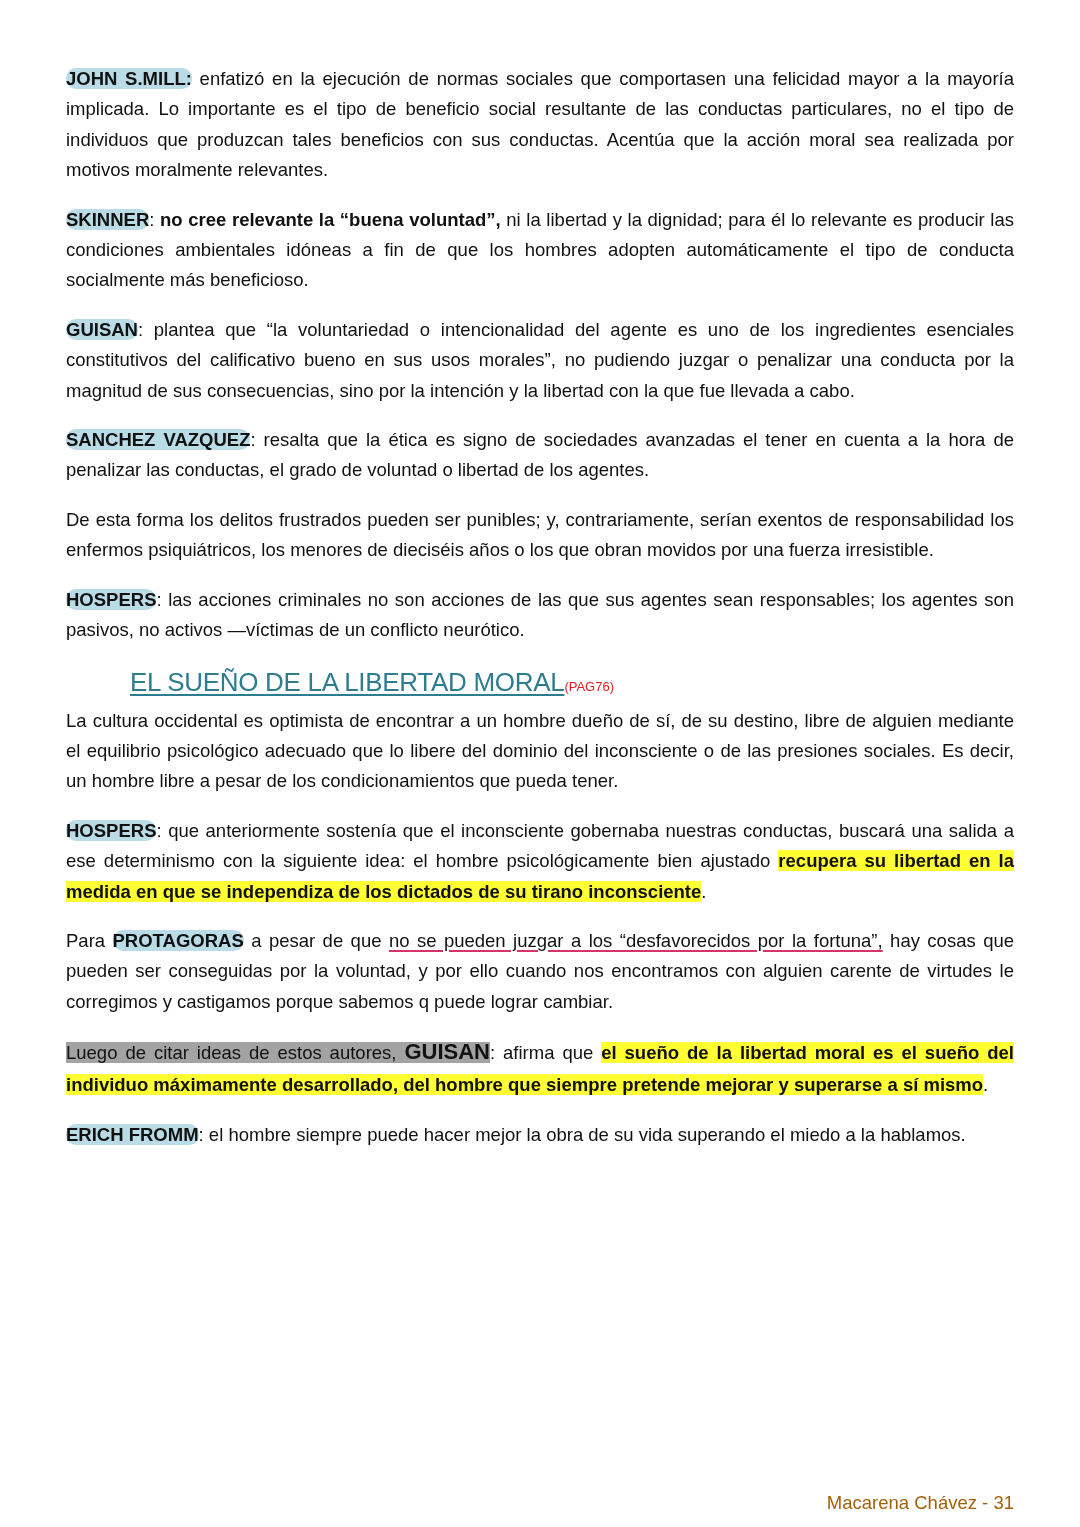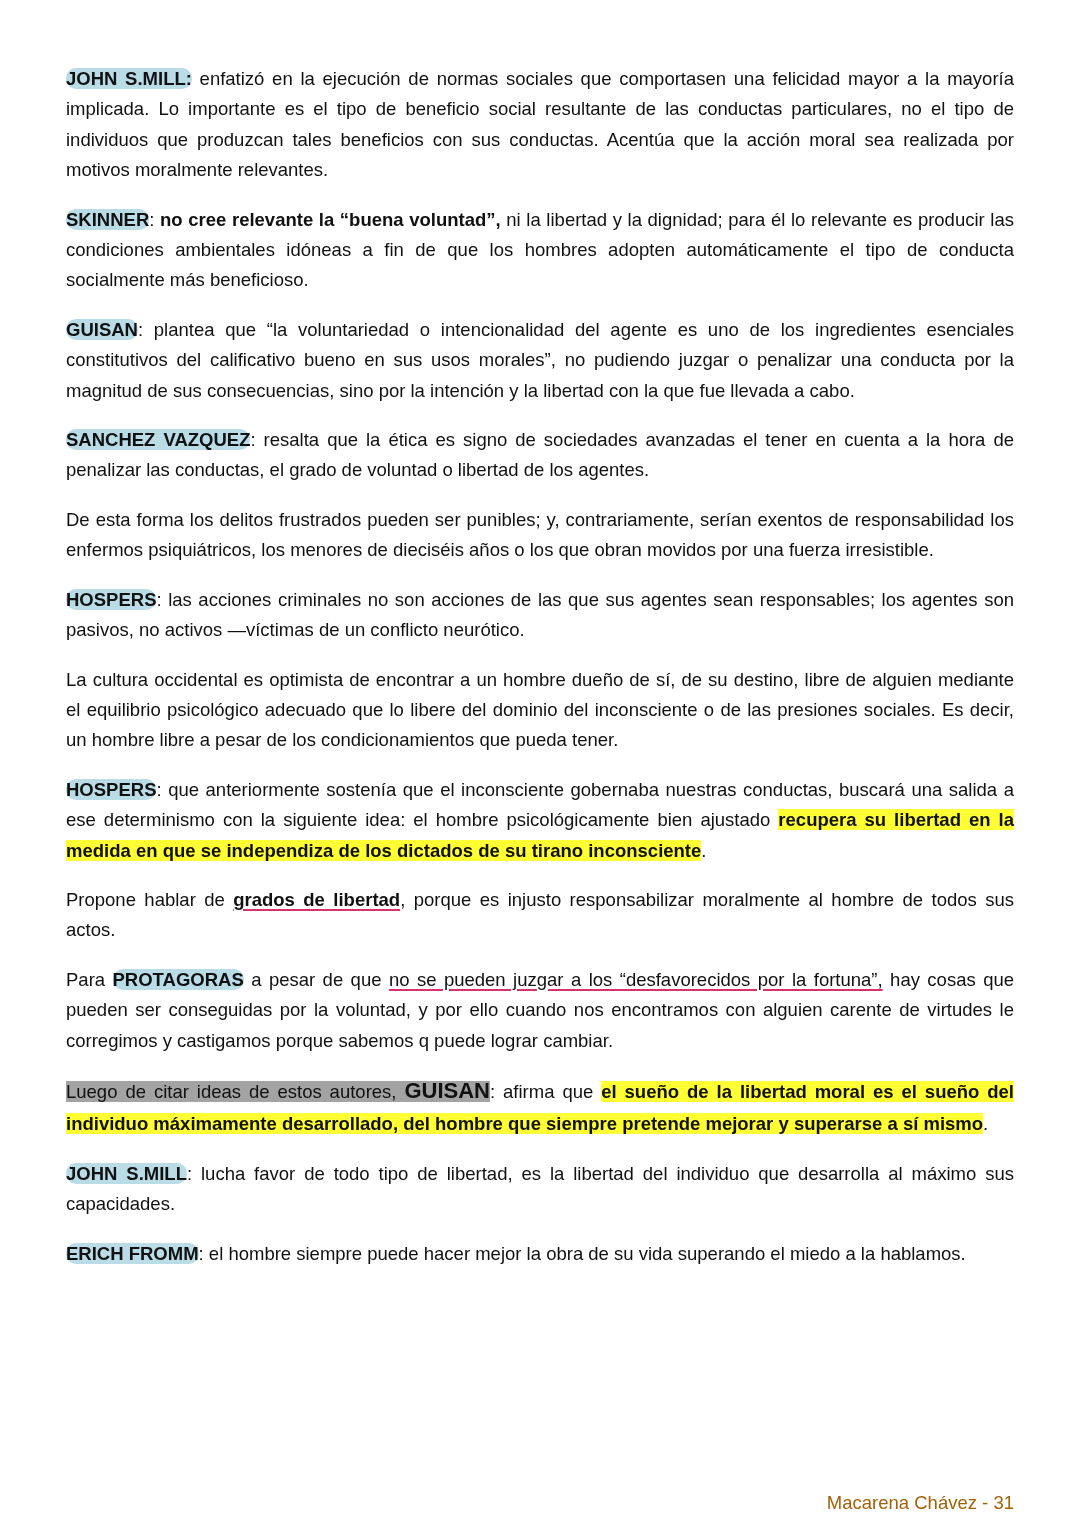--- a/index.html
+++ b/index.html
@@ -39,42 +39,39 @@
     <span class="name">SANCHEZ VAZQUEZ</span><span>: resalta que la ética es signo de sociedades avanzadas el tener en cuenta a la hora de penalizar las conductas, el grado de voluntad o libertad de los agentes.</span>
   </p>
 
   <p>De esta forma los delitos frustrados pueden ser punibles; y, contrariamente, serían exentos de responsabilidad  los enfermos psiquiátricos, los menores de dieciséis años o los que obran movidos por una fuerza irresistible.</p>
 
   <p>
     <span class="name">HOSPERS</span><span>: las acciones criminales no son acciones de las que sus agentes sean responsables; los agentes son pasivos, no activos —víctimas de un conflicto neurótico.</span>
   </p>
 
 
+  <div class="heading">
+    <span>EL SUEÑO DE LA LIBERTAD MORAL</span><span class="ref">(PAG76)</span>
+  </div>
 
   <p>La cultura occidental es optimista de encontrar a un hombre dueño de sí, de su destino, libre de alguien mediante el equilibrio psicológico adecuado que lo libere del dominio del inconsciente o de las presiones sociales. Es decir, un hombre libre a pesar de los condicionamientos que pueda tener.</p>
 
   <p>
     <span class="name">HOSPERS</span><span>: que anteriormente sostenía que el inconsciente gobernaba nuestras conductas,  buscará una salida a ese determinismo con la siguiente idea: el hombre psicológicamente bien ajustado </span><span class="yl">recupera su libertad en la medida en que se independiza de los dictados de su tirano inconsciente</span><span>.</span>
   </p>
 
-  <p>
-    <span>Propone hablar de </span><span class="b ul">grados de libertad</span><span>, porque es injusto responsabilizar moralmente al hombre de todos sus actos.</span>
-  </p>
 
   <p>
     <span>Para </span><span class="name">PROTAGORAS</span><span> a pesar de que </span><span class="ul">no se pueden juzgar a los “desfavorecidos por la fortuna”,</span><span> hay cosas que pueden ser conseguidas por la voluntad, y por ello cuando nos encontramos con alguien carente de virtudes le corregimos y castigamos porque sabemos q puede lograr cambiar.</span>
   </p>
 
   <p style="line-height:32px;">
     <span class="peach"><span>Luego de citar ideas de estos autores, </span><span class="name-big">GUISAN</span></span><span>: afirma que </span><span class="yl">el sueño de la libertad moral es el sueño del individuo máximamente desarrollado, del hombre que siempre pretende mejorar y superarse a sí mismo</span><span>.</span>
   </p>
 
-  <p>
-    <span class="name">JOHN S.MILL</span><span>: lucha favor de todo tipo de libertad, es la libertad del individuo que desarrolla al máximo sus capacidades.</span>
-  </p>
 
   <p>
     <span class="name">ERICH FROMM</span><span>: el hombre siempre puede hacer mejor la obra de su vida superando el miedo a la hablamos.</span>
   </p>
 
 </div>
 
 <div class="footer">Macarena Chávez - 31</div>
 
 </body></html>

